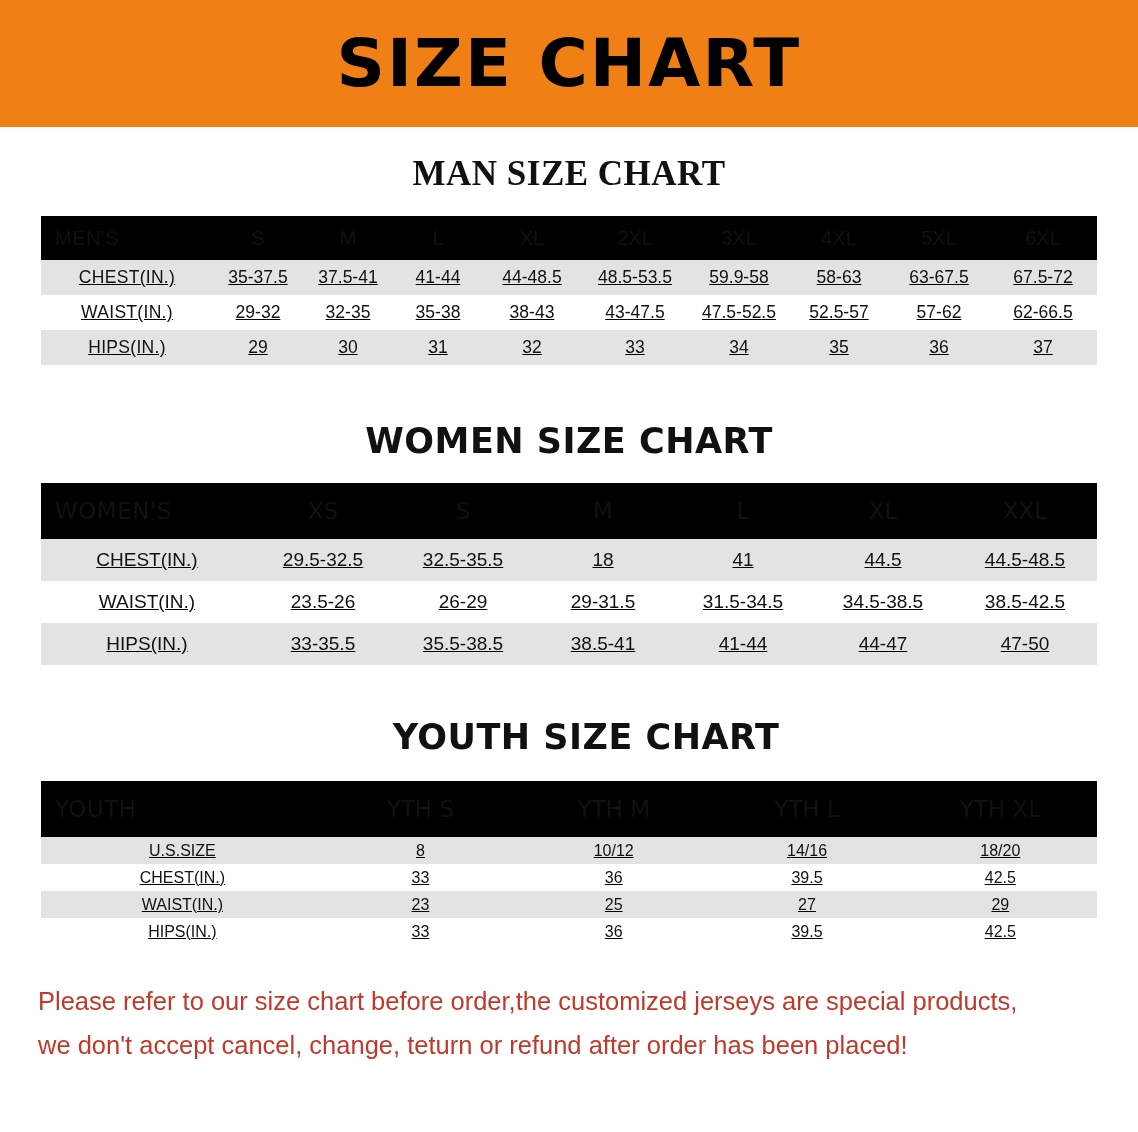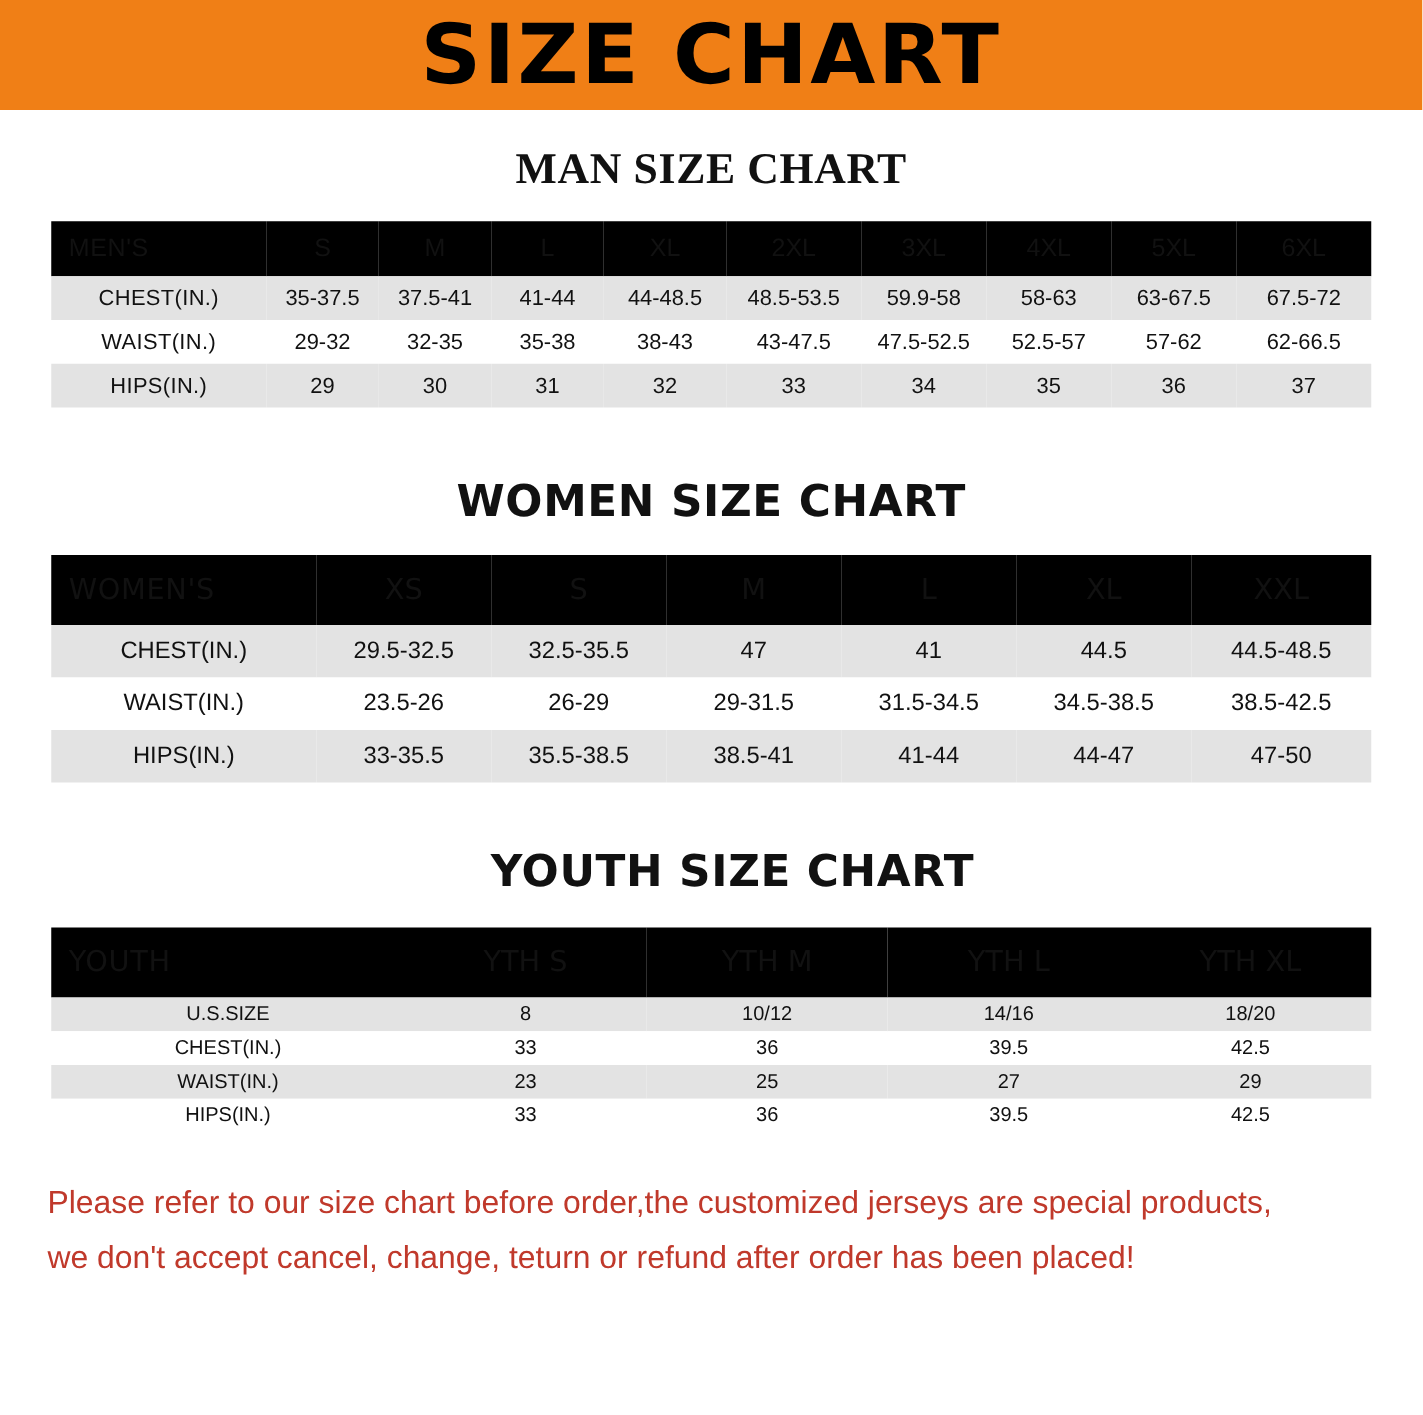--- a/index.html
+++ b/index.html
@@ -16,21 +16,21 @@
   }
   .page {
     width: 1138px;
     height: 1132px;
     position: relative;
     box-sizing: border-box;
   }
 
   
   .banner {
-    height: 88px;
+    height: 127px;
     background: #f07f16;
     display: flex;
     align-items: center;
     justify-content: center;
   }
   .banner-title {
     font-family: "DejaVu Sans", sans-serif;
     font-weight: bold;
     font-size: 66px;
     letter-spacing: 2px;
@@ -53,20 +53,21 @@
   #youth-title { margin-top: 52px; margin-bottom: 24px; margin-left: 34px; }
 
   
   .table-wrap {
     margin: 0 41px;
   }
   table.sizetable {
     width: 1056px;
     border-collapse: collapse;
     table-layout: fixed;
+    text-decoration: underline;
   }
   table.sizetable td, table.sizetable th {
     padding: 0;
     text-align: center;
     vertical-align: middle;
     font-weight: normal;
   }
   
   .hdr-row {
     background: #000;
@@ -223,21 +224,21 @@
             <td>S</td>
             <td>M</td>
             <td>L</td>
             <td>XL</td>
             <td>XXL</td>
           </tr>
           <tr class="row-gray">
             <td class="rowlabel">CHEST(IN.)</td>
             <td>29.5-32.5</td>
             <td>32.5-35.5</td>
-            <td>47</td>
+            <td>18</td>
             <td>41</td>
             <td>44.5</td>
             <td>44.5-48.5</td>
           </tr>
           <tr class="row-light">
             <td class="rowlabel">WAIST(IN.)</td>
             <td>23.5-26</td>
             <td>26-29</td>
             <td>29-31.5</td>
             <td>31.5-34.5</td>

